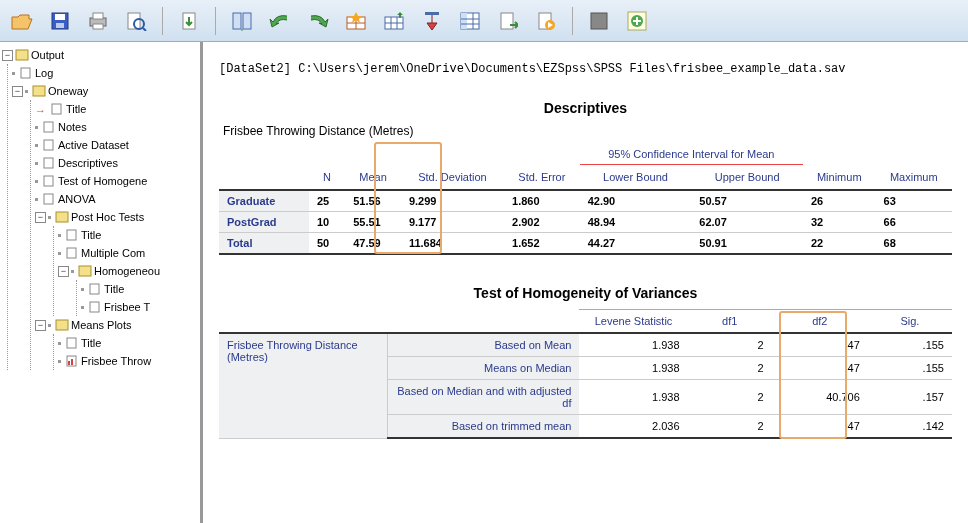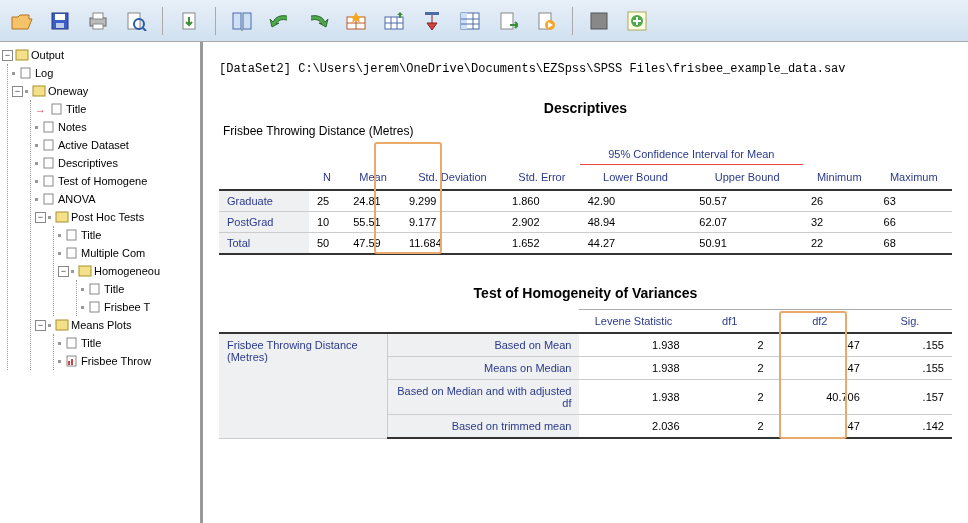--- a/index.html
+++ b/index.html
@@ -11,21 +11,21 @@
 .sidebar { width: 203px; border-right: 3px solid #999; overflow: hidden; padding: 4px 2px; background: #fff; }
 .tree { font-size: 11px; line-height: 18px; }
 .tree-row { display: flex; align-items: center; white-space: nowrap; gap: 2px; }
 .tree-toggle { width: 11px; height: 11px; border: 1px solid #888; display: inline-flex; align-items: center; justify-content: center; font-size: 9px; background: #fff; color: #333; cursor: pointer; line-height: 9px;}
 .dot { width: 3px; height: 3px; background: #999; border-radius: 0; margin-right: 2px; }
 .content { flex: 1; padding: 20px 16px; overflow: hidden; background: #fff; }
 .path-line { font-family: 'Courier New', monospace; font-size: 12px; margin-bottom: 24px; }
 .sec-title { text-align: center; font-weight: bold; font-size: 14px; margin-bottom: 8px; }
 .sub-title { font-size: 12px; margin-bottom: 6px; padding-left: 4px; }
 table { border-collapse: collapse; width: 100%; font-size: 11px; }
-.desc-table th, .desc-table td { padding: 4px 8px; }
+.desc-table th, .desc-table td { padding: 4px 8px; font-weight: bold; }
 .desc-table .hdr-top { text-align: center; color: #2b3a8c; font-weight: normal; border-bottom: 1px solid #ef4444; padding: 4px; }
 .desc-table thead th { font-weight: normal; color: #2b3a8c; text-align: center; }
 .desc-table .col-head-row th { border-bottom: 2px solid #333; padding: 6px 6px; }
 .desc-table tbody td { border-bottom: 1px solid #ccc; }
 .desc-table tbody td.label { text-align: left; background: #eef0f2; color: #2b3a8c; }
 .desc-table tbody tr:last-child td { border-bottom: 2px solid #333; }
 .highlight-box { position: absolute; border: 2px solid #e8a96a; border-radius: 3px; pointer-events: none; }
 .levene-table th, .levene-table td { padding: 5px 8px; }
 .levene-table thead th { color: #2b3a8c; font-weight: normal; text-align: center; border-bottom: 2px solid #333; border-top: 1px solid #aaa; }
 .levene-table tbody td { border-bottom: 1px solid #ccc; text-align: right; }
@@ -327,21 +327,21 @@
             <th>Lower Bound</th>
             <th>Upper Bound</th>
             <th>Minimum</th>
             <th>Maximum</th>
           </tr>
         </thead>
         <tbody id="desc-body">
             <tr>
               <td class="label">Graduate</td>
               <td>25</td>
-              <td>24.81</td>
+              <td>51.56</td>
               <td>9.299</td>
               <td>1.860</td>
               <td>42.90</td>
               <td>50.57</td>
               <td>26</td>
               <td>63</td>
             </tr>
             <tr>
               <td class="label">PostGrad</td>
               <td>10</td>

